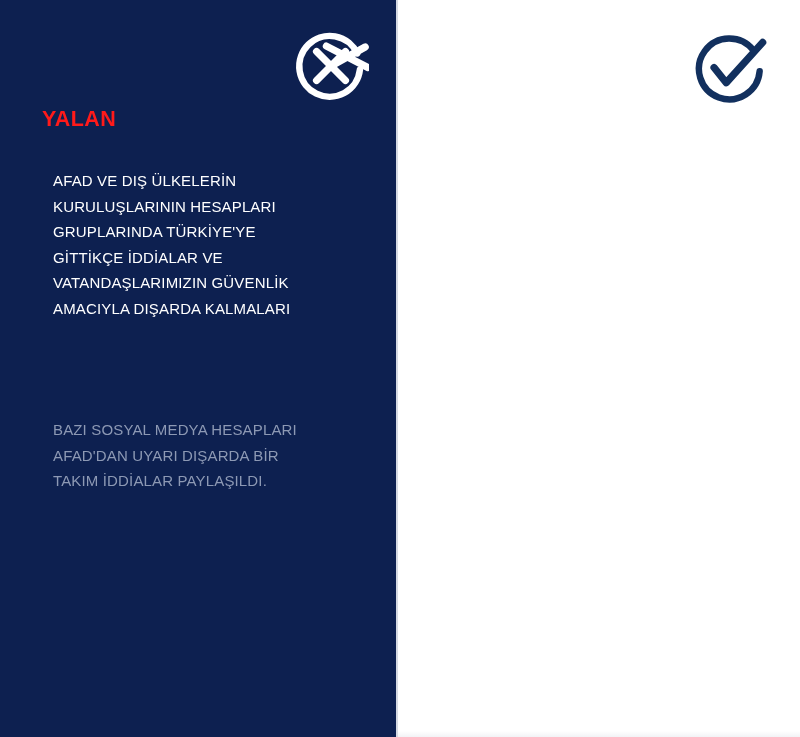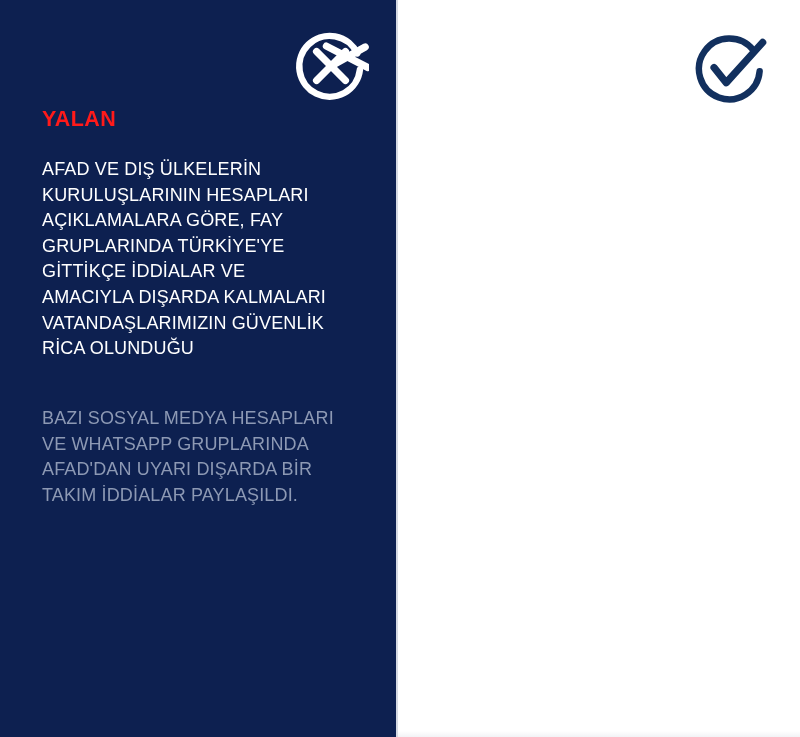--- a/index.html
+++ b/index.html
@@ -71,22 +71,22 @@
     font-weight: bold;
     letter-spacing: 0.4px;
     line-height: 1;
     white-space: nowrap;
   }
   .verdict-false { top: 109px; color: #ff1a1a; }
 
   
   .body-text {
     position: absolute;
-    margin: 0;
-    font-size: 18px;
+    margin: 11px;
+    font-size: 15px;
     line-height: 25.6px;
     letter-spacing: 0.15px;
     font-weight: normal;
   }
   .claim-main {
     left: 42px;
     top: 157px;
     width: 310px;
     color: #ffffff;
   }
@@ -113,31 +113,28 @@
         <path d="M31 31 L69 69" fill="none" stroke="#ffffff" stroke-width="9.5" stroke-linecap="round"></path>
         <path d="M50 50 L95 25" fill="none" stroke="#ffffff" stroke-width="9.5" stroke-linecap="round"></path>
       </svg>
     </span>
 
     <h2 class="verdict verdict-false">YALAN</h2>
 
     <p class="body-text claim-main">
       <span class="line">AFAD VE DIŞ ÜLKELERİN</span>
       <span class="line">KURULUŞLARININ HESAPLARI</span>
-      <span class="line">AÇIKLAMALARA GÖRE, FAY</span>
       <span class="line">GRUPLARINDA TÜRKİYE'YE</span>
       <span class="line">GİTTİKÇE İDDİALAR VE</span>
+      <span class="line">VATANDAŞLARIMIZIN GÜVENLİK</span>
       <span class="line">AMACIYLA DIŞARDA KALMALARI</span>
-      <span class="line">VATANDAŞLARIMIZIN GÜVENLİK</span>
-      <span class="line">RİCA OLUNDUĞU</span>
     </p>
 
     <p class="body-text claim-sub">
       <span class="line">BAZI SOSYAL MEDYA HESAPLARI</span>
-      <span class="line">VE WHATSAPP GRUPLARINDA</span>
       <span class="line">AFAD'DAN UYARI DIŞARDA BİR</span>
       <span class="line">TAKIM İDDİALAR PAYLAŞILDI.</span>
     </p>
 
   </section>
 
   <section class="panel-true">
 
     <span class="icon-wrap right-icon">
       <svg viewBox="0 0 100 100" xmlns="http://www.w3.org/2000/svg">

